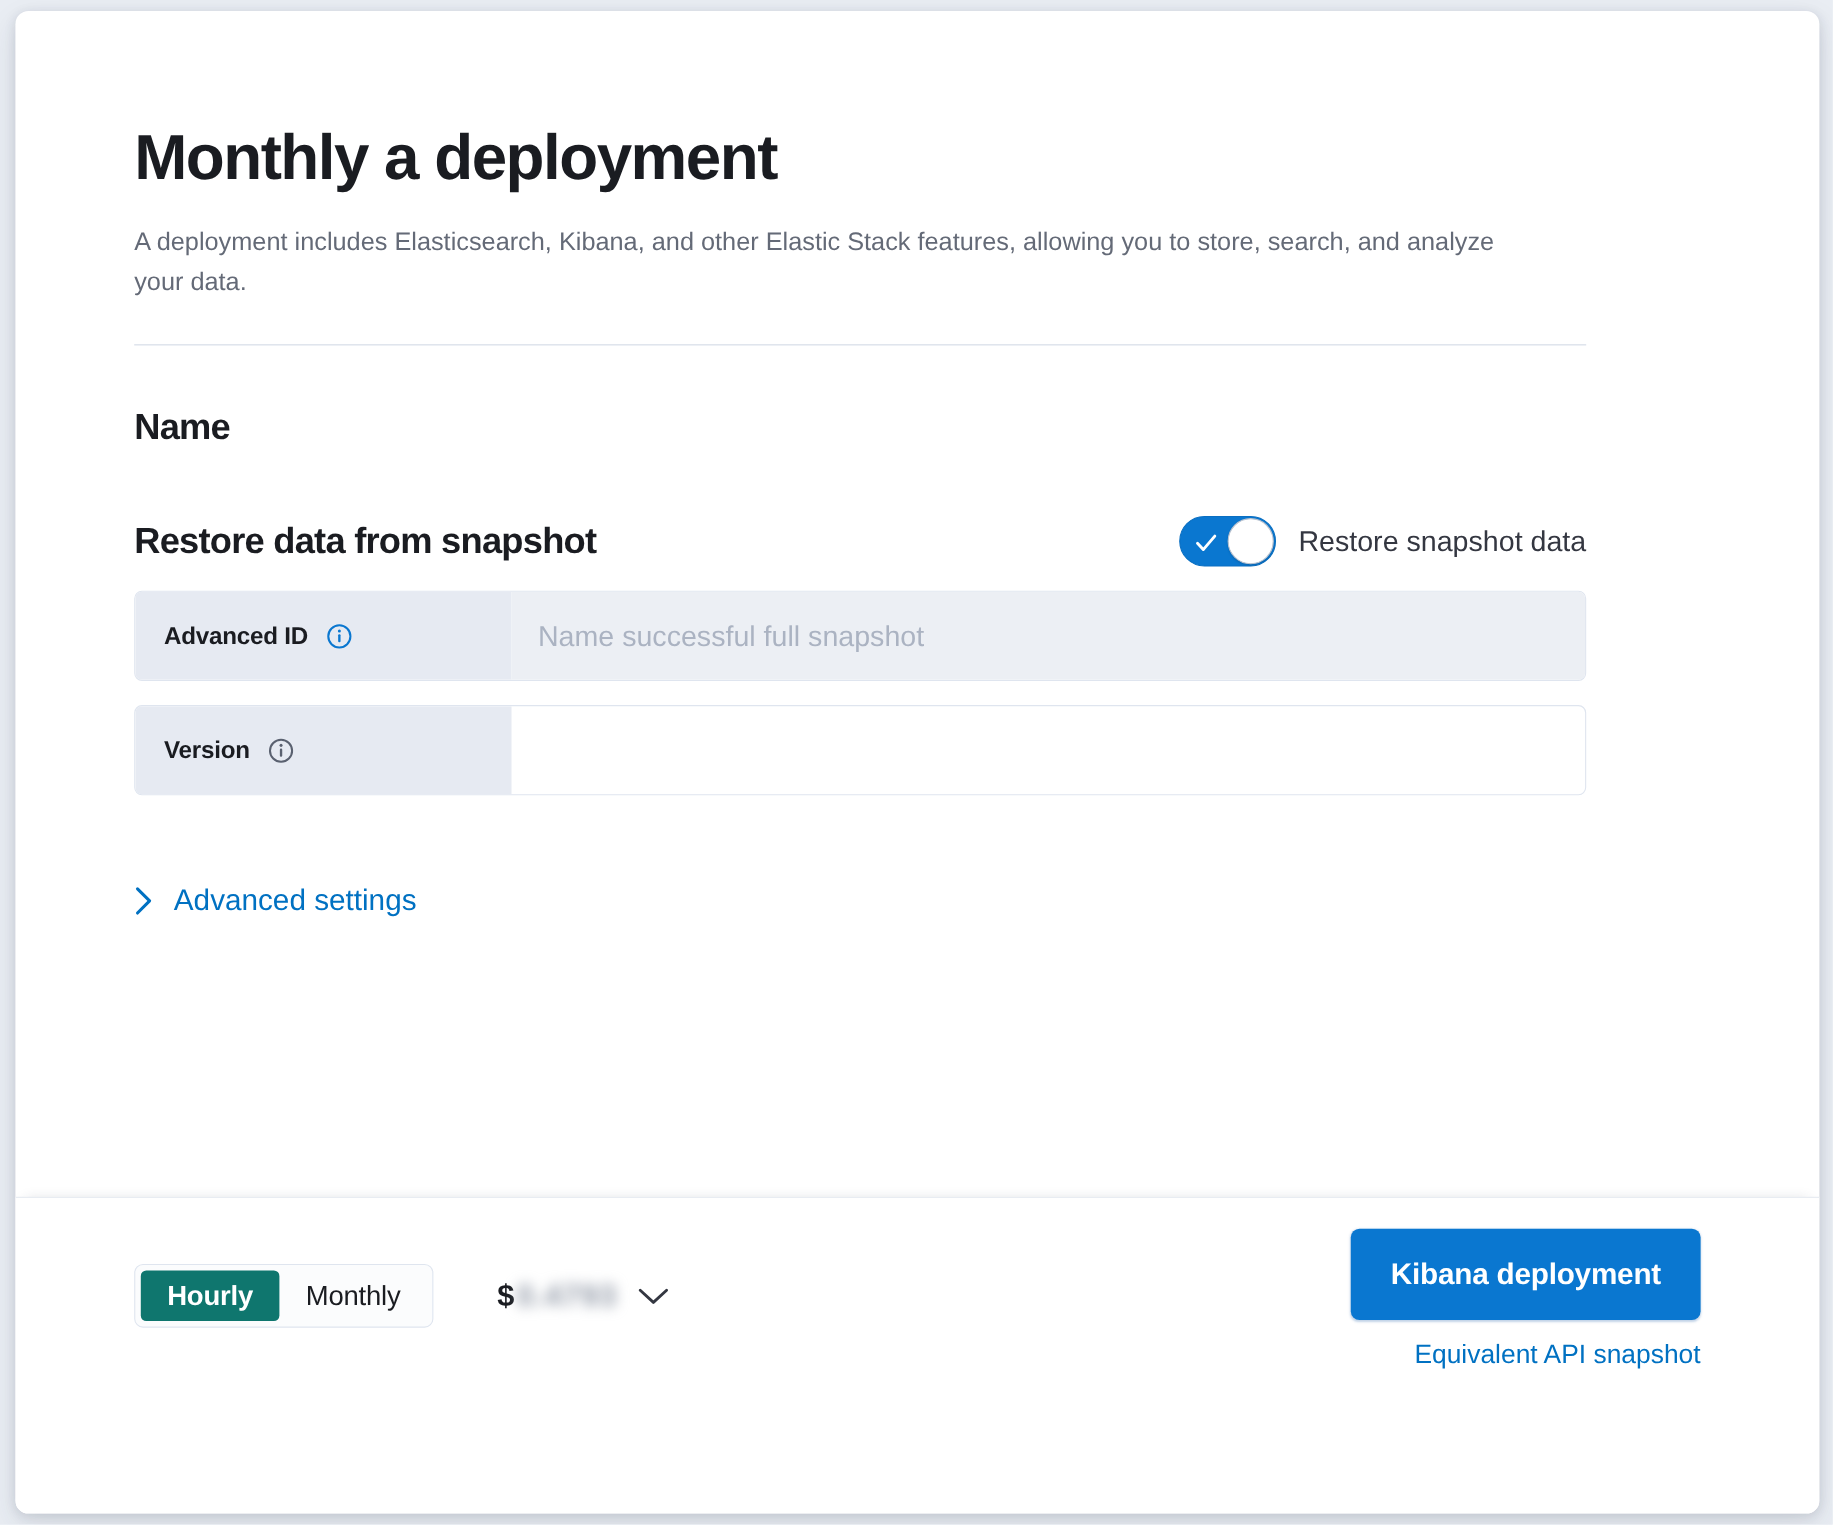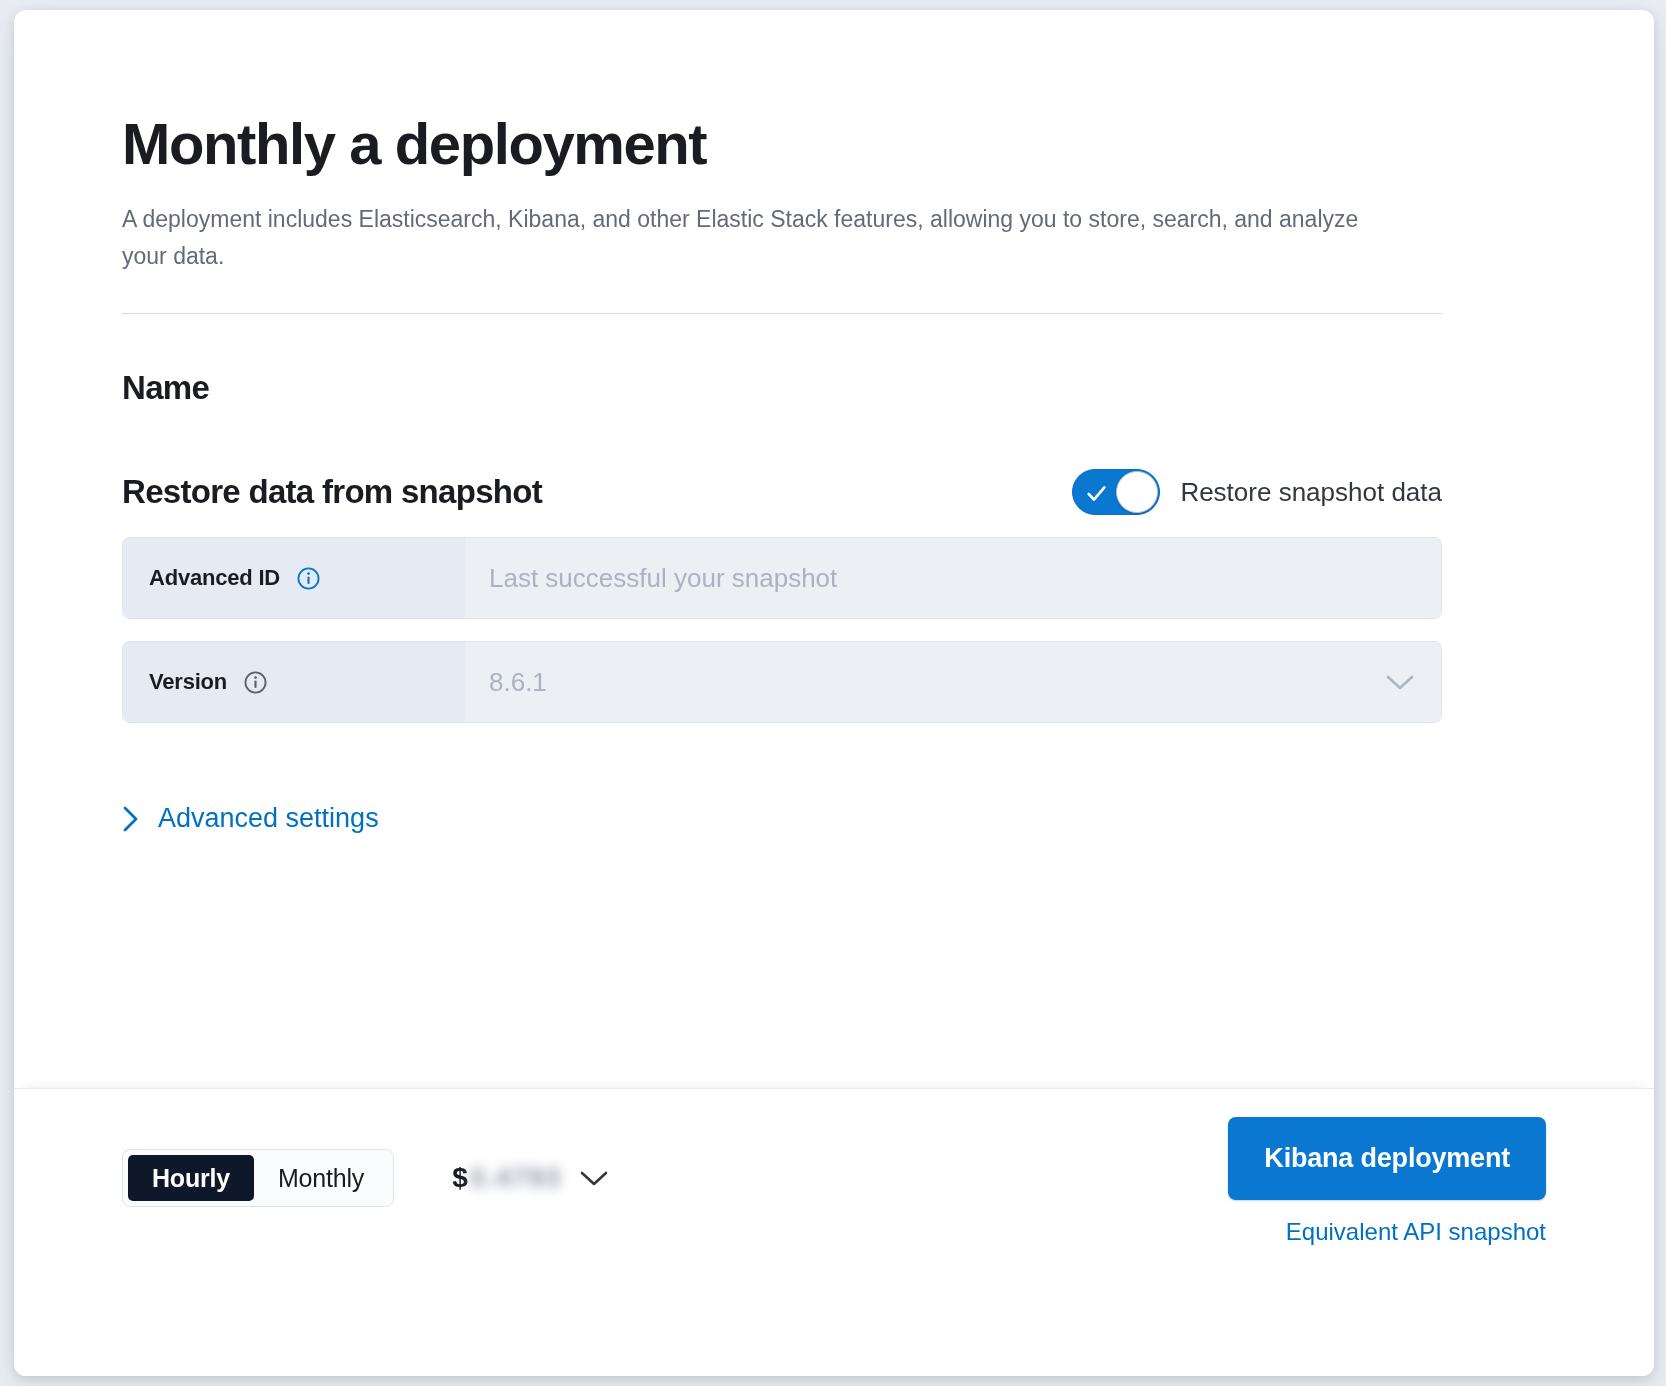--- a/index.html
+++ b/index.html
@@ -228,21 +228,21 @@
     display: flex; align-items: center; justify-content: center;
     padding: 0 24px;
     border-radius: 5px;
     font-size: 25px;
     font-weight: 700;
     color: #1a1c21;
     cursor: pointer;
     letter-spacing: -0.2px;
   }
   .seg.active {
-    background: #0f172a;
+    background: #0f766e;
     color: #ffffff;
   }
   .seg.inactive { font-weight: 400; color: #1a1c21; }
   .price-wrap {
     display: flex; align-items: center; gap: 18px;
     cursor: pointer;
   }
   .price {
     font-size: 28px;
     font-weight: 700;
@@ -321,40 +321,34 @@
         <div class="form-row disabled">
           <div class="row-label">
             <span class="lbl">Advanced ID</span>
             <svg class="info-icon" viewBox="0 0 16 16">
               <circle cx="8" cy="8" r="7" fill="none" stroke="#0a77d0" stroke-width="1.3"></circle>
               <circle cx="8" cy="4.6" r="0.95" fill="#0a77d0"></circle>
               <rect x="7.25" y="6.6" width="1.5" height="5.2" rx="0.7" fill="#0a77d0"></rect>
             </svg>
           </div>
           <div class="row-field">
-            <span class="val">Last successful your snapshot</span>
+            <span class="val">Name successful full snapshot</span>
           </div>
         </div>
 
         
         <div class="form-row disabled">
           <div class="row-label">
             <span class="lbl">Version</span>
             <svg class="info-icon" viewBox="0 0 16 16">
               <circle cx="8" cy="8" r="7" fill="none" stroke="#5a6170" stroke-width="1.3"></circle>
               <circle cx="8" cy="4.6" r="0.95" fill="#5a6170"></circle>
               <rect x="7.25" y="6.6" width="1.5" height="5.2" rx="0.7" fill="#5a6170"></rect>
             </svg>
           </div>
-          <div class="row-field">
-            <span class="val">8.6.1</span>
-            <svg class="chev" viewBox="0 0 30 19">
-              <path d="M3 4 L15 15 L27 4" fill="none" stroke="#aeb6c3" stroke-width="2.6" stroke-linecap="round" stroke-linejoin="round"></path>
-            </svg>
-          </div>
         </div>
 
         
         <div class="advanced">
           <svg class="arrow" viewBox="0 0 18 28">
             <path d="M3 3 L14 14 L3 25" fill="none" stroke="#0071c2" stroke-width="2.8" stroke-linecap="round" stroke-linejoin="round"></path>
           </svg>
           <span class="alabel">Advanced settings</span>
         </div>
 

